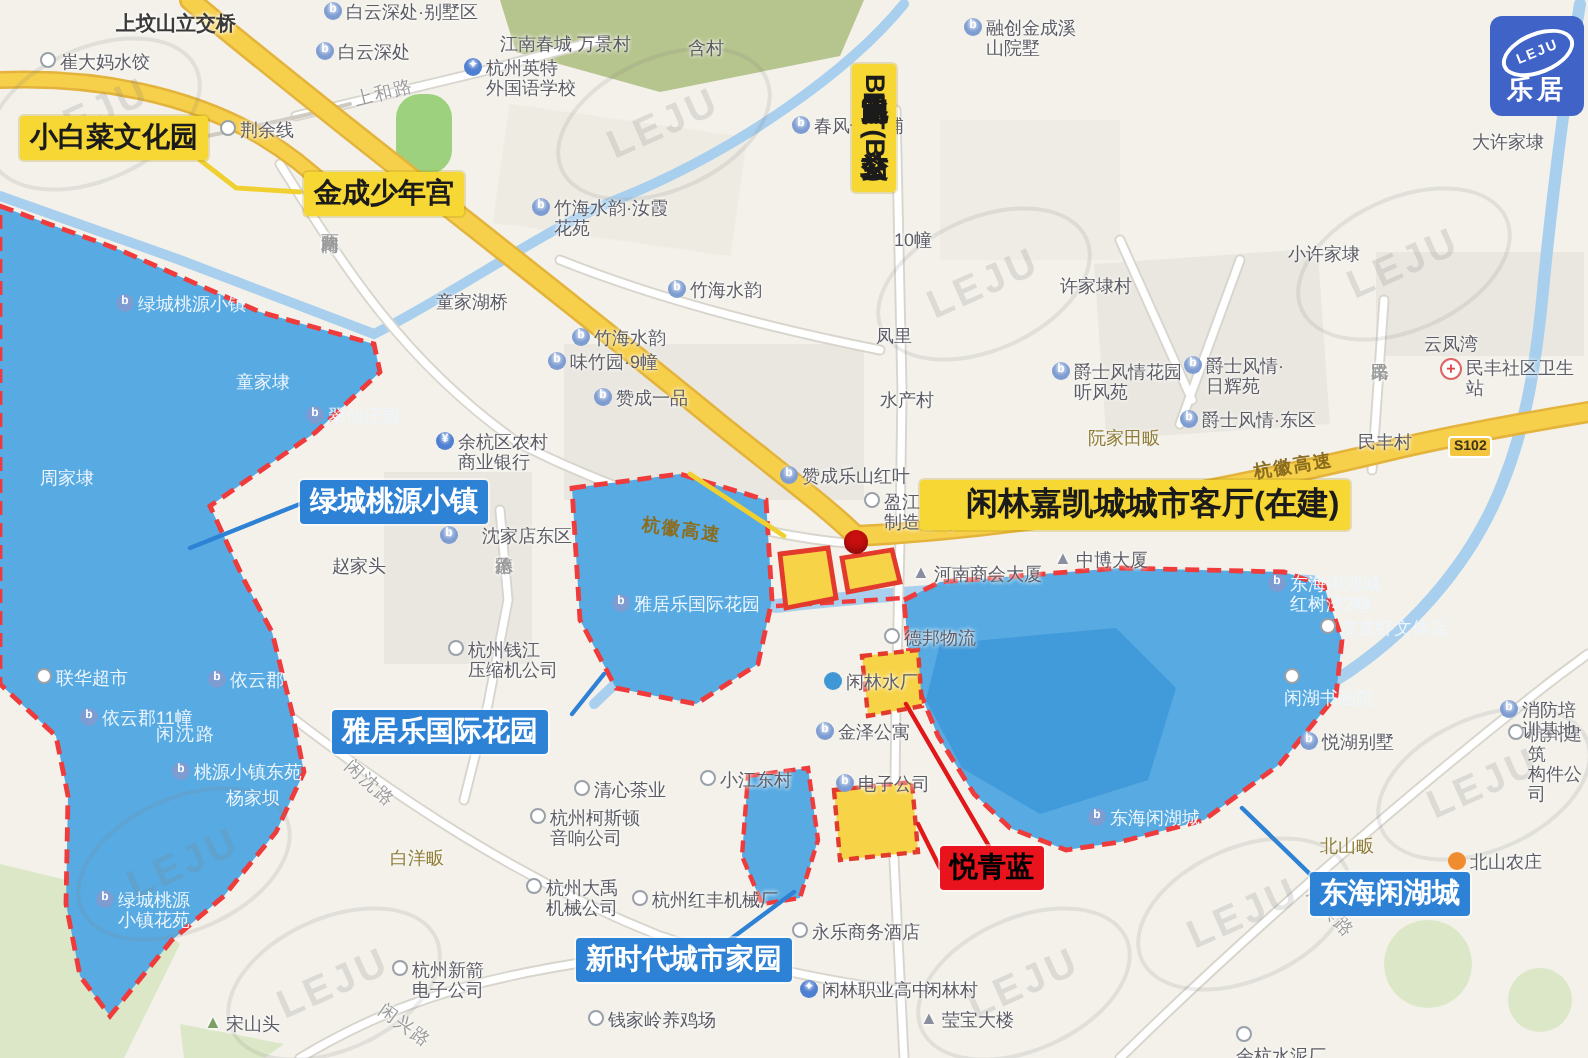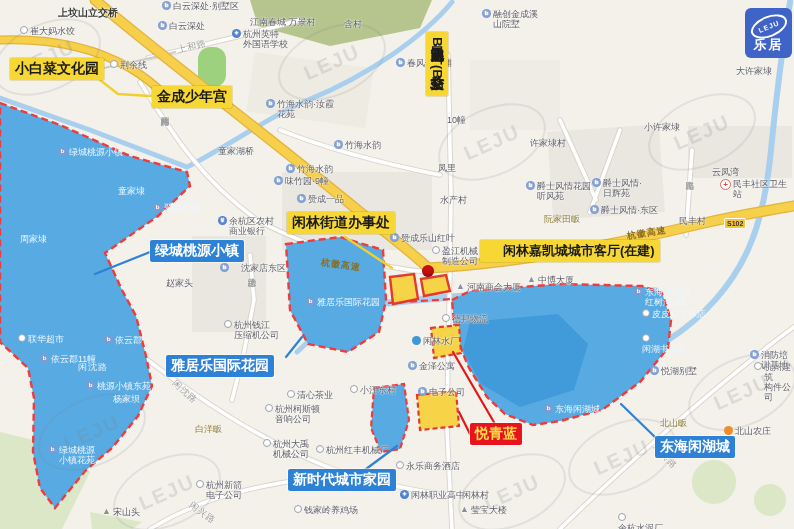--- a/index.html
+++ b/index.html
@@ -34,21 +34,21 @@
   .rlabel{position:absolute;z-index:2;font-size:9px;color:#9b9b9b;letter-spacing:1px;
           text-shadow:0 0 2px #fff,0 0 2px #fff;transform-origin:left top;}
   .rlabel.vert{writing-mode:vertical-rl;text-orientation:upright;letter-spacing:0;}
   .rlabel.hw{color:#8a6d1f;font-weight:bold;text-shadow:none;}
   .rlabel.onblue{color:#e8f3fc;text-shadow:none;}
   
   .callout{position:absolute;z-index:5;font-weight:bold;white-space:nowrap;
            padding:2px 5px;border-radius:2px;cursor:default;}
   .callout.yellow{background:#f7d733;color:#1b1b1b;box-shadow:0 0 0 1px rgba(180,150,0,.25);}
   .callout.blue{background:#2e82d6;color:#fff;box-shadow:0 0 0 1px rgba(255,255,255,.55);}
-  .callout.red{background:#e8131d;color:#fde047;box-shadow:0 0 0 1px rgba(255,255,255,.5);}
+  .callout.red{background:#e8131d;color:#000000;box-shadow:0 0 0 1px rgba(255,255,255,.5);}
   .callout.vertical{writing-mode:vertical-rl;text-orientation:mixed;padding:5px 2px;}
   
   #marker{position:absolute;z-index:4;width:12px;height:12px;border-radius:50%;
           background:#c80f0f;box-shadow:inset 0 -2px 3px rgba(0,0,0,.3);}
   
   #badge{position:absolute;z-index:3;background:#f2c53d;border:1px solid #fff;color:#3c3318;
          font-size:7px;font-weight:bold;padding:0 2px;border-radius:2px;line-height:9px;}
   
   #logo{position:absolute;z-index:6;right:2px;top:8px;width:47px;height:50px;border-radius:6px;
         background:#3f63c6;display:flex;flex-direction:column;align-items:center;justify-content:center;gap:1px;}
@@ -242,21 +242,21 @@
 电子公司</span></div>
     <div class="poi" style="left: 618px; top: 513px; flex-direction: column;"><span class="picon ic-dot"></span><span class="ptxt">余杭水泥厂</span></div>
     <div class="poi" style="left: 754px; top: 362px;"><span class="picon ic-dot"></span><span class="ptxt">杭州建筑
 构件公司</span></div>
     <div class="poi" style="left: 750px; top: 350px;"><span class="picon ic-bs">b</span><span class="ptxt">消防培训基地</span></div>
     <div class="poi" style="left: 650px; top: 366px;"><span class="picon ic-bs">b</span><span class="ptxt">悦湖别墅</span></div>
     <div class="poi" style="left: 724px; top: 426px;"><span class="picon ic-orange"></span><span class="ptxt">北山农庄</span></div>
     <div class="poi onblue" style="left: 544px; top: 404px;"><span class="picon ic-bs">b</span><span class="ptxt">东海闲湖城</span></div>
     <div class="poi onblue" style="left: 634px; top: 287px;"><span class="picon ic-bs">b</span><span class="ptxt">东海闲湖城
 红树湾2幢</span></div>
-    <div class="poi onblue" style="left: 642px; top: 309px;"><span class="picon ic-dot"></span><span class="ptxt">皮皮虾文体店</span></div>
+    <div class="poi onblue" style="left: 660px; top: 309px;"><span class="picon ic-dot"></span><span class="ptxt">皮皮虾文体店</span></div>
     <div class="poi onblue" style="left: 642px; top: 334px; flex-direction: column;"><span class="picon ic-dot"></span><span class="ptxt">闲湖书画院</span></div>
     <div class="poi" style="left: 720px; top: 179px;"><span class="picon ic-hosp">+</span><span class="ptxt">民丰社区卫生站</span></div>
     <div class="poi" style="left: 679px; top: 216px;"><span class="ptxt">民丰村</span></div>
     <div class="poi" style="left: 526px; top: 181px;"><span class="picon ic-bs">b</span><span class="ptxt">爵士风情花园
 听风苑</span></div>
     <div class="poi" style="left: 592px; top: 178px;"><span class="picon ic-bs">b</span><span class="ptxt">爵士风情·
 日辉苑</span></div>
     <div class="poi" style="left: 590px; top: 205px;"><span class="picon ic-bs">b</span><span class="ptxt">爵士风情·东区</span></div>
     <div class="poi village" style="left: 544px; top: 214px;"><span class="ptxt">阮家田畈</span></div>
     <div class="poi village" style="left: 195px; top: 424px;"><span class="ptxt">白洋畈</span></div>
@@ -268,20 +268,19 @@
     <div class="rlabel vert" style="left: 245px; top: 271px;">承德路</div>
     <div class="rlabel onblue" style="left: 78px; top: 361px;">闲沈路</div>
     <div class="rlabel" style="left: 178px; top: 377px; transform: rotate(42deg);">闲沈路</div>
     <div class="rlabel" style="left: 194px; top: 499px; transform: rotate(36deg);">闲兴路</div>
     <div class="rlabel" style="left: 660px; top: 441px; transform: rotate(48deg);">湖滨路</div>
     <div class="rlabel hw" style="left: 322px; top: 256px; transform: rotate(8deg);">杭徽高速</div>
     <div class="rlabel hw" style="left: 626px; top: 230px; transform: rotate(-9deg);">杭徽高速</div>
     <div class="callout yellow" style="left: 10px; top: 58px; font-size: 14px;">小白菜文化园</div>
     <div class="callout yellow" style="left: 152px; top: 86px; font-size: 14px;">金成少年宫</div>
     <div class="callout yellow vertical" style="left: 426px; top: 32px; font-size: 13.5px;">闲富路北口BRT公交站(B4)</div>
-    <div class="callout yellow" style="left: 287px; top: 212px; font-size: 14px;">闲林街道办事处</div>
-    <div class="callout yellow" style="left: 480px; top: 240px; font-size: 13px; padding-left: 23px;">闲林嘉凯城城市客厅(在建)</div>
+    <div class="callout yellow" style="left: 460px; top: 240px; font-size: 16px; padding-left: 23px;">闲林嘉凯城城市客厅(在建)</div>
     <div class="callout blue" style="left: 150px; top: 240px; font-size: 14px;">绿城桃源小镇</div>
     <div class="callout blue" style="left: 166px; top: 355px; font-size: 14px;">雅居乐国际花园</div>
     <div class="callout blue" style="left: 288px; top: 469px; font-size: 14px;">新时代城市家园</div>
     <div class="callout blue" style="left: 655px; top: 436px; font-size: 14px;">东海闲湖城</div>
     <div class="callout red" style="left: 470px; top: 423px; font-size: 14px;">悦青蓝</div>
   </div>
 
 </body></html>

